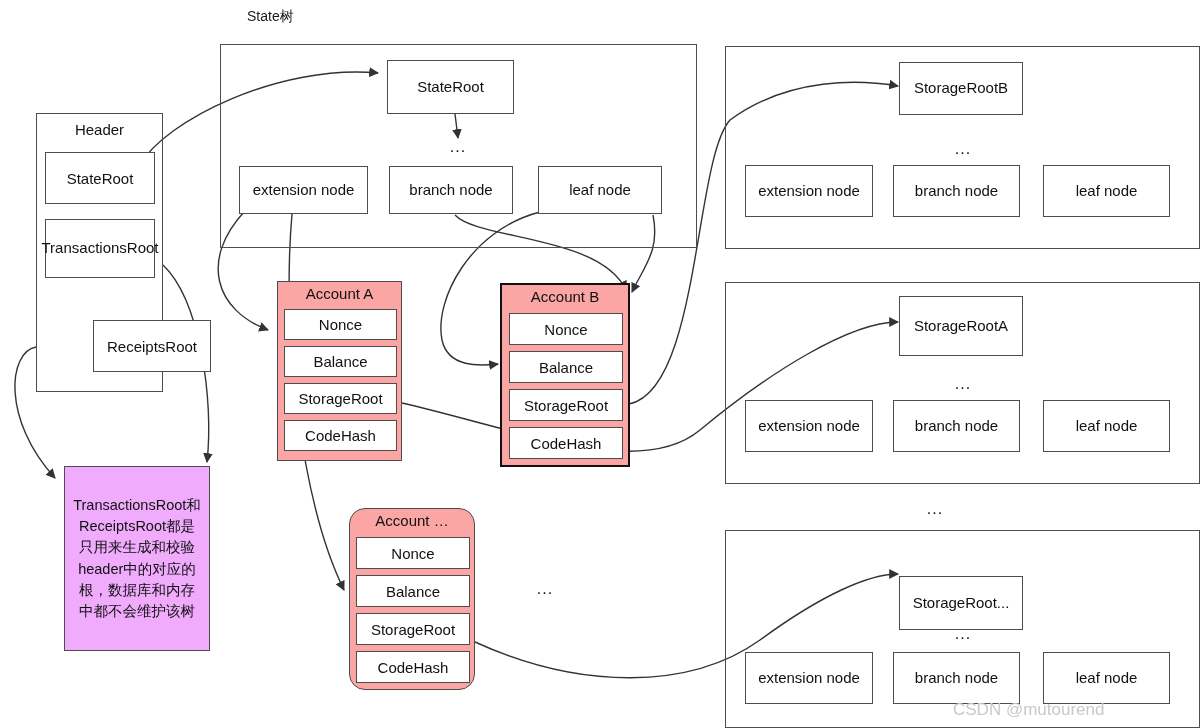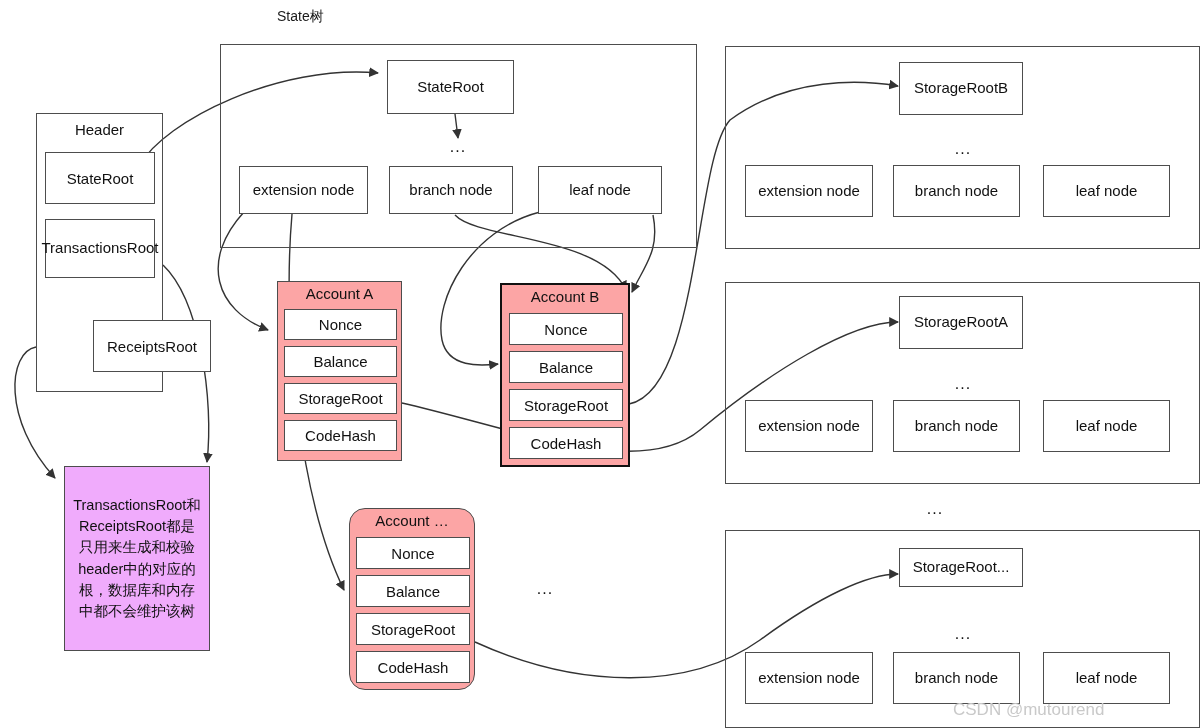--- a/index.html
+++ b/index.html
@@ -146,21 +146,21 @@
       <path d="M 540,212 C 470,230 434,300 442,340 C 448,368 480,366 498,364" marker-end="url(#arrow)"></path>
 
       <path d="M 629,404 C 700,390 694,160 730,120 C 790,76 862,80 898,86" marker-end="url(#arrow)"></path>
 
       <path d="M 402,403 C 520,430 640,480 700,430 C 770,372 850,322 898,322" marker-end="url(#arrow)"></path>
 
       <path d="M 475,642 C 580,690 690,690 760,640 C 820,596 868,574 898,574" marker-end="url(#arrow)"></path>
     </g>
   </svg>
 
-  <div class="container-title" style="left:277px; top:8px;">State树</div>
+  <div class="container-title" style="left:247px; top:8px;">State树</div>
 
   <div class="box" style="left:36px; top:113px; width:127px; height:279px;">
     <div class="acct-head" style="top:7px;">Header</div>
     <div class="field" style="left:8px; top:38px; width:110px; height:52px;">StateRoot</div>
     <div class="field" style="left:8px; top:105px; width:110px; height:59px; white-space:normal; padding:0 4px; text-align:center; line-height:1.25;">TransactionsRoot</div>
     <div class="field" style="left:8px; top:206px; width:118px; height:52px;margin-left:48px;">ReceiptsRoot</div>
   </div>
 
   <div class="note" style="left:64px; top:466px; width:146px; height:185px;">TransactionsRoot和ReceiptsRoot都是只用来生成和校验header中的对应的根，数据库和内存中都不会维护该树</div>
 
@@ -200,30 +200,30 @@
   <div class="ellipsis" style="left:520px; top:580px; width:50px;">...</div>
 
   <div class="box" style="left:725px; top:46px; width:475px; height:203px;"></div>
   <div class="node" style="left:899px; top:62px; width:124px; height:53px;">StorageRootB</div>
   <div class="ellipsis" style="left:938px; top:140px; width:50px;">...</div>
   <div class="node" style="left:745px; top:165px; width:128px; height:52px;">extension node</div>
   <div class="node" style="left:893px; top:165px; width:127px; height:52px;">branch node</div>
   <div class="node" style="left:1043px; top:165px; width:127px; height:52px;">leaf node</div>
 
   <div class="box" style="left:725px; top:282px; width:475px; height:202px;"></div>
-  <div class="node" style="left:899px; top:296px; width:124px; height:53px;">StorageRootA</div>
+  <div class="node" style="left:899px; top:296px; width:124px; height:60px;">StorageRootA</div>
   <div class="ellipsis" style="left:938px; top:375px; width:50px;">...</div>
   <div class="node" style="left:745px; top:400px; width:128px; height:52px;">extension node</div>
   <div class="node" style="left:893px; top:400px; width:127px; height:52px;">branch node</div>
   <div class="node" style="left:1043px; top:400px; width:127px; height:52px;">leaf node</div>
 
   <div class="ellipsis" style="left:910px; top:500px; width:50px;">...</div>
 
   <div class="box" style="left:725px; top:530px; width:475px; height:198px;"></div>
-  <div class="node" style="left:899px; top:548px; width:124px; height:39px;">StorageRoot...</div>
+  <div class="node" style="left:899px; top:576px; width:124px; height:54px;">StorageRoot...</div>
   <div class="ellipsis" style="left:938px; top:625px; width:50px;">...</div>
   <div class="node" style="left:745px; top:652px; width:128px; height:52px;">extension node</div>
   <div class="node" style="left:893px; top:652px; width:127px; height:52px;">branch node</div>
   <div class="node" style="left:1043px; top:652px; width:127px; height:52px;">leaf node</div>
 
   <div class="watermark" style="left:953px; top:700px;">CSDN @mutourend</div>
 
 </div>
 
 </body></html>

